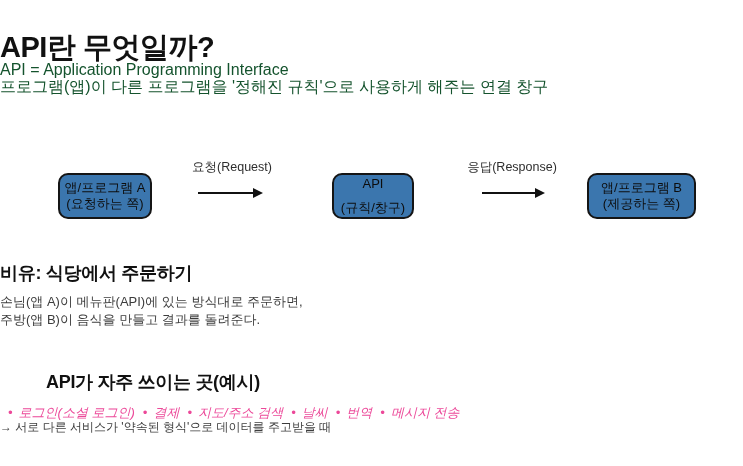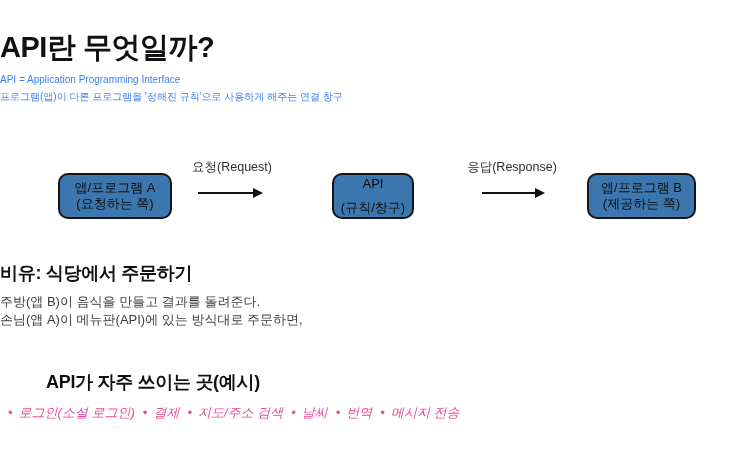--- a/index.html
+++ b/index.html
@@ -24,26 +24,26 @@
     left: 0;
     width: 100%;
     font-size: 29px;
     line-height: 34px;
     font-weight: bold;
     color: #111111;
     letter-spacing: -0.5px;
   }
   .subtitle {
     position: absolute;
-    top: 71px;
+    top: 61px;
     left: 0;
     width: 100%;
-    font-size: 10px;
+    font-size: 16px;
     line-height: 17px;
-    color: #3b82f6;
+    color: #14532d;
   }
 
   
   .node {
     position: absolute;
     top: 173px;
     height: 46px;
     border: 2px solid #151515;
     border-radius: 10px;
     background: #3b76ae;
@@ -51,21 +51,21 @@
     flex-direction: column;
     align-items: center;
     justify-content: center;
     font-size: 13px;
     line-height: 16px;
     color: #0d0d0d;
     box-sizing: border-box;
     text-align: center;
     white-space: nowrap;
   }
-  .node-a   { left: 58px;  width: 114px; }
+  .node-a   { left: 58px;  width: 94px; }
   .node-api { left: 332px; width: 82px; gap: 8px;  }
   .node-b   { left: 587px; width: 109px; }
 
   .arrow-label {
     position: absolute;
     top: 159px;
     width: 140px;
     font-size: 12.5px;
     color: #2e2e2e;
     text-align: center;
@@ -162,20 +162,21 @@
   <div class="arrow-label res">응답(Response)</div>
   <div class="arrow res"></div>
 
   <div class="node node-b">
     <div>앱/프로그램 B</div>
     <div>(제공하는 쪽)</div>
   </div>
 
   <div class="section-heading analogy-heading center-text">비유: 식당에서 주문하기</div>
   <div class="analogy-body center-text">
+    <div>손님(앱 A)이 메뉴판(API)에 있는 방식대로 주문하면,</div>
     <div>주방(앱 B)이 음식을 만들고 결과를 돌려준다.</div>
-    <div>손님(앱 A)이 메뉴판(API)에 있는 방식대로 주문하면,</div>
   </div>
 
   <div class="section-heading usage-heading center-text">API가 자주 쓰이는 곳(예시)</div>
   <div class="usage-items center-text"><span class="bullet">•</span><span>로그인(소셜 로그인)</span><span class="bullet">•</span><span>결제</span><span class="bullet">•</span><span>지도/주소 검색</span><span class="bullet">•</span><span>날씨</span><span class="bullet">•</span><span>번역</span><span class="bullet">•</span><span>메시지 전송</span></div>
+  <div class="usage-note center-text">→ 서로 다른 서비스가 '약속된 형식'으로 데이터를 주고받을 때</div>
 
 </div>
 
 </body></html>

